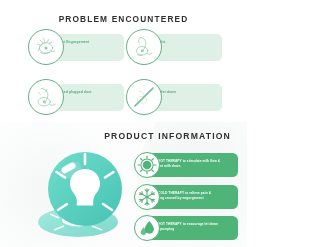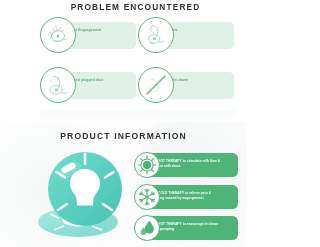--- a/index.html
+++ b/index.html
@@ -6,23 +6,22 @@
   body{
     width:247px;height:247px;overflow:hidden;
     background:#ffffff;
     font-family:"Liberation Sans", sans-serif;
     position:relative;
   }
   .page{position:absolute;inset:0;}
 
   
   .sec-problem{
-    position:absolute;left:0;top:0;width:247px;height:122px;
+    position:absolute;left:0;top:12px;width:247px;height:122px;
     background:#ffffff;
-    margin-left:12px;
   }
   .title{
     text-align:center;
     font-weight:700;
     color:#2f2f2f;
     letter-spacing:1.15px;
   }
   .title-problem{
     position:absolute;left:0;top:2px;width:247px;
     font-size:8.3px;
@@ -88,20 +87,21 @@
   }
   .sec-product:after{
     content:"";position:absolute;left:-55px;top:-20px;
     width:175px;height:180px;border-radius:50%;
     background:radial-gradient(circle at 60% 50%, #f4f7f6 0%, #ffffff 70%);
   }
   .title-product{
     position:absolute;left:0;top:9px;width:247px;
     font-size:8.6px;
     z-index:3;
+    padding-left:44px;
   }
 
   .product-art{
     position:absolute;left:30px;top:24px;
     width:110px;height:99px;
     z-index:2;
   }
   .product-art svg{display:block;width:100%;height:100%;}
 
   .feat-list{

